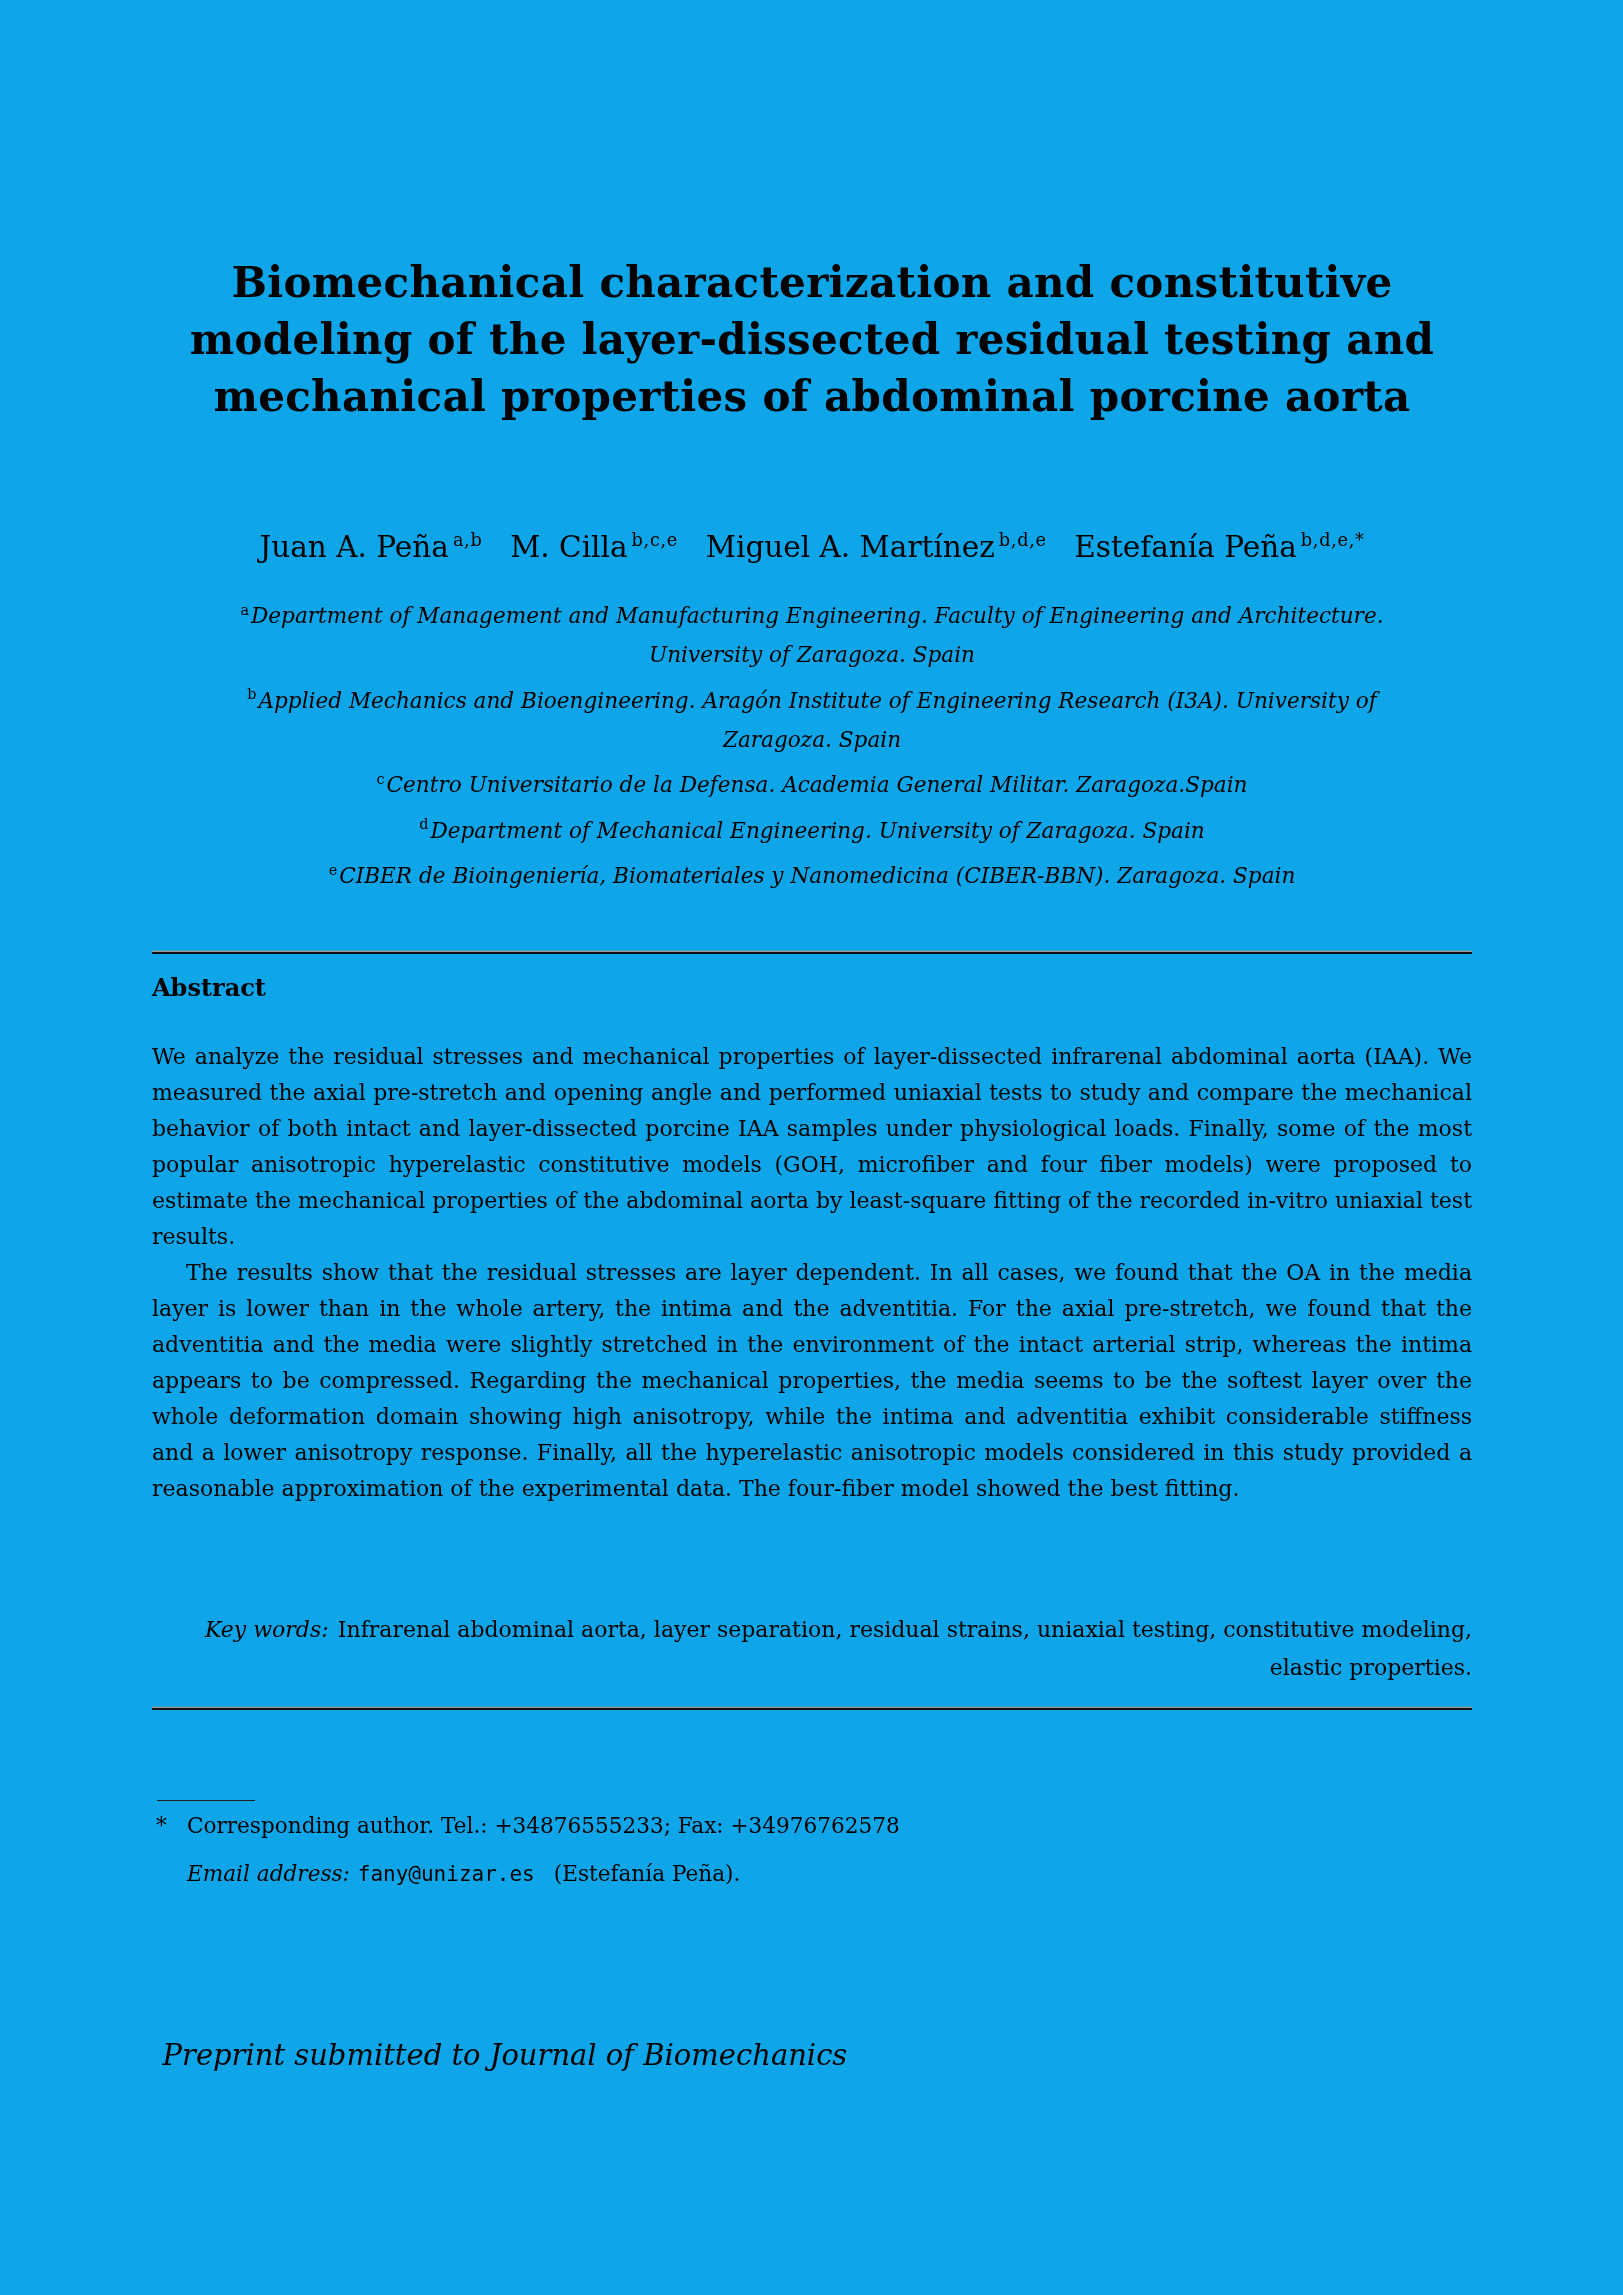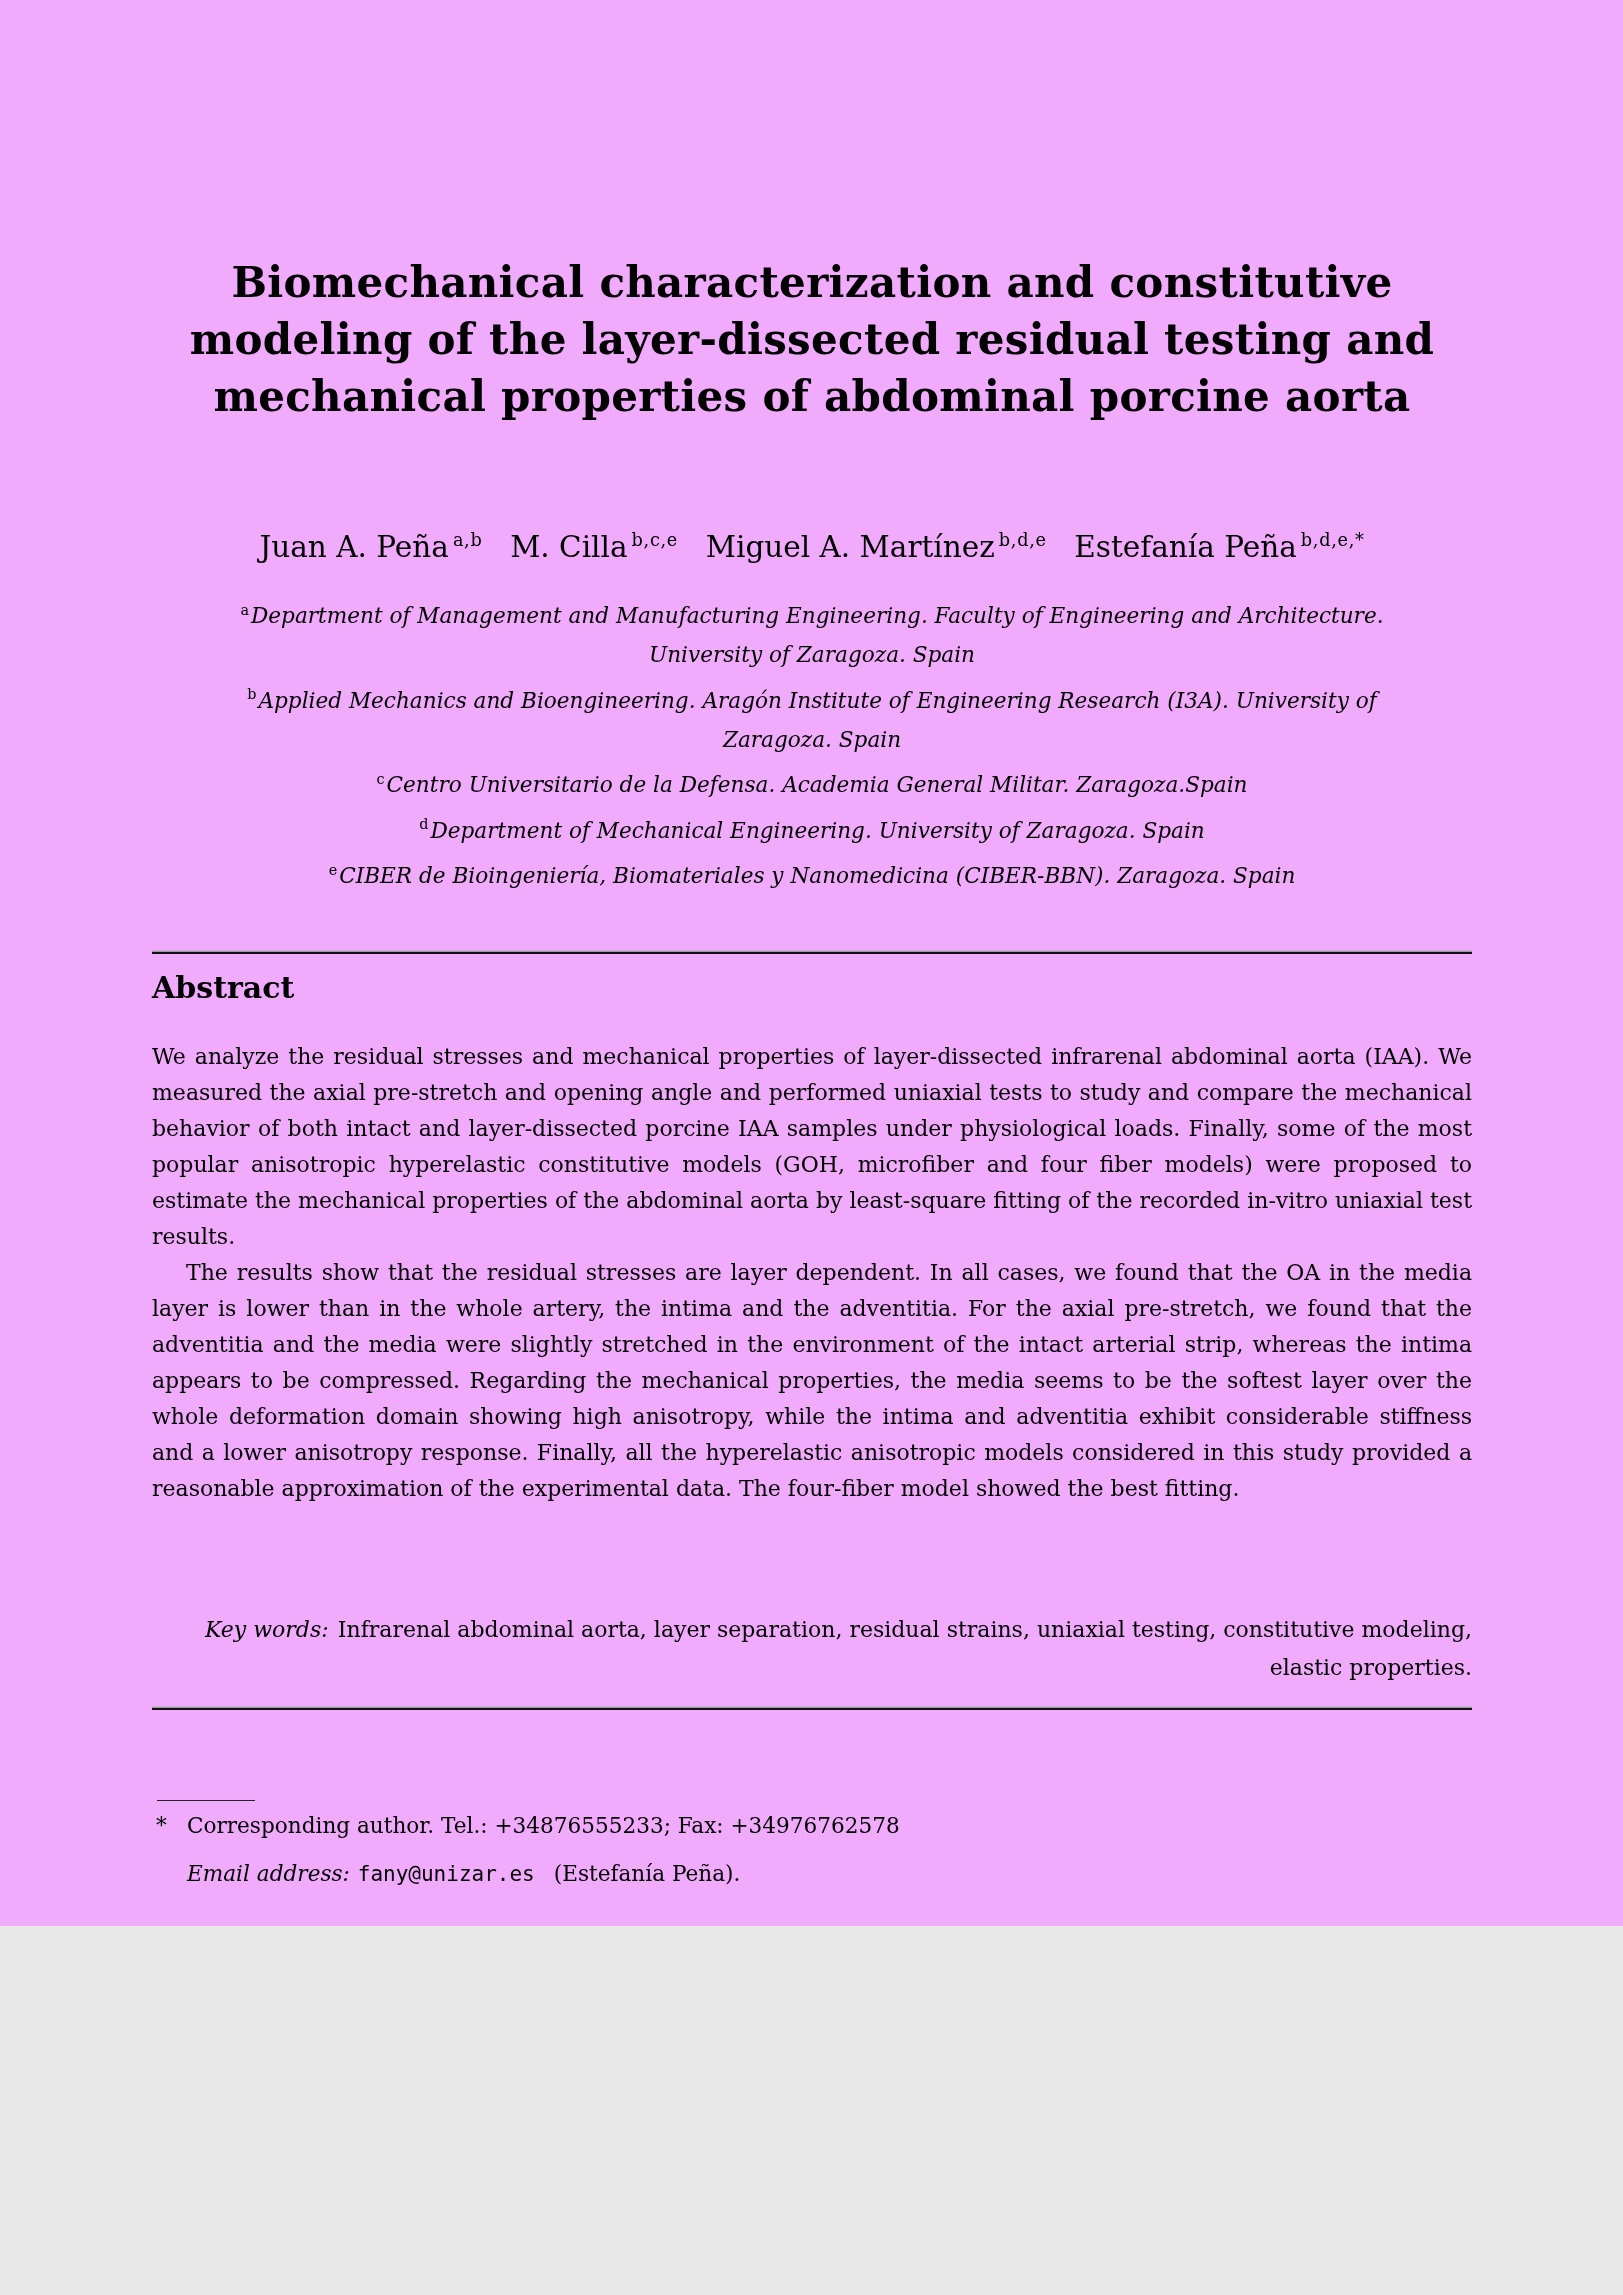--- a/index.html
+++ b/index.html
@@ -3,22 +3,22 @@
 <meta charset="utf-8">
 <style>
   html, body {
     margin: 0;
     padding: 0;
     background: #e8e8e8;
   }
   .page {
     position: relative;
     width: 1623px;
-    height: 1926px;
-    background: #f0abfc;
+    height: 2295px;
+    background: #0ea5e9;
     color: #000000;
     font-family: "DejaVu Serif", "Liberation Serif", serif;
     overflow: hidden;
   }
   .col {
     position: absolute;
     left: 152px;
     width: 1320px;
   }
   
@@ -74,21 +74,21 @@
     height: 2px;
     background: #111111;
     box-shadow: 0 -1.3px 0 #9a9a9a;
   }
   .rule-abstract-top { top: 952px; }
   .rule-abstract-bottom { top: 1708px; }
   
   .abstract-heading {
     top: 973px;
     font-weight: bold;
-    font-size: 30px;
+    font-size: 24px;
     line-height: 29px;
   }
   .abstract-body {
     top: 1039px;
     font-size: 22px;
     line-height: 36px;
     text-align: justify;
   }
   .abstract-body p { margin: 0; }
   .abstract-body p.indented { text-indent: 34px; }

